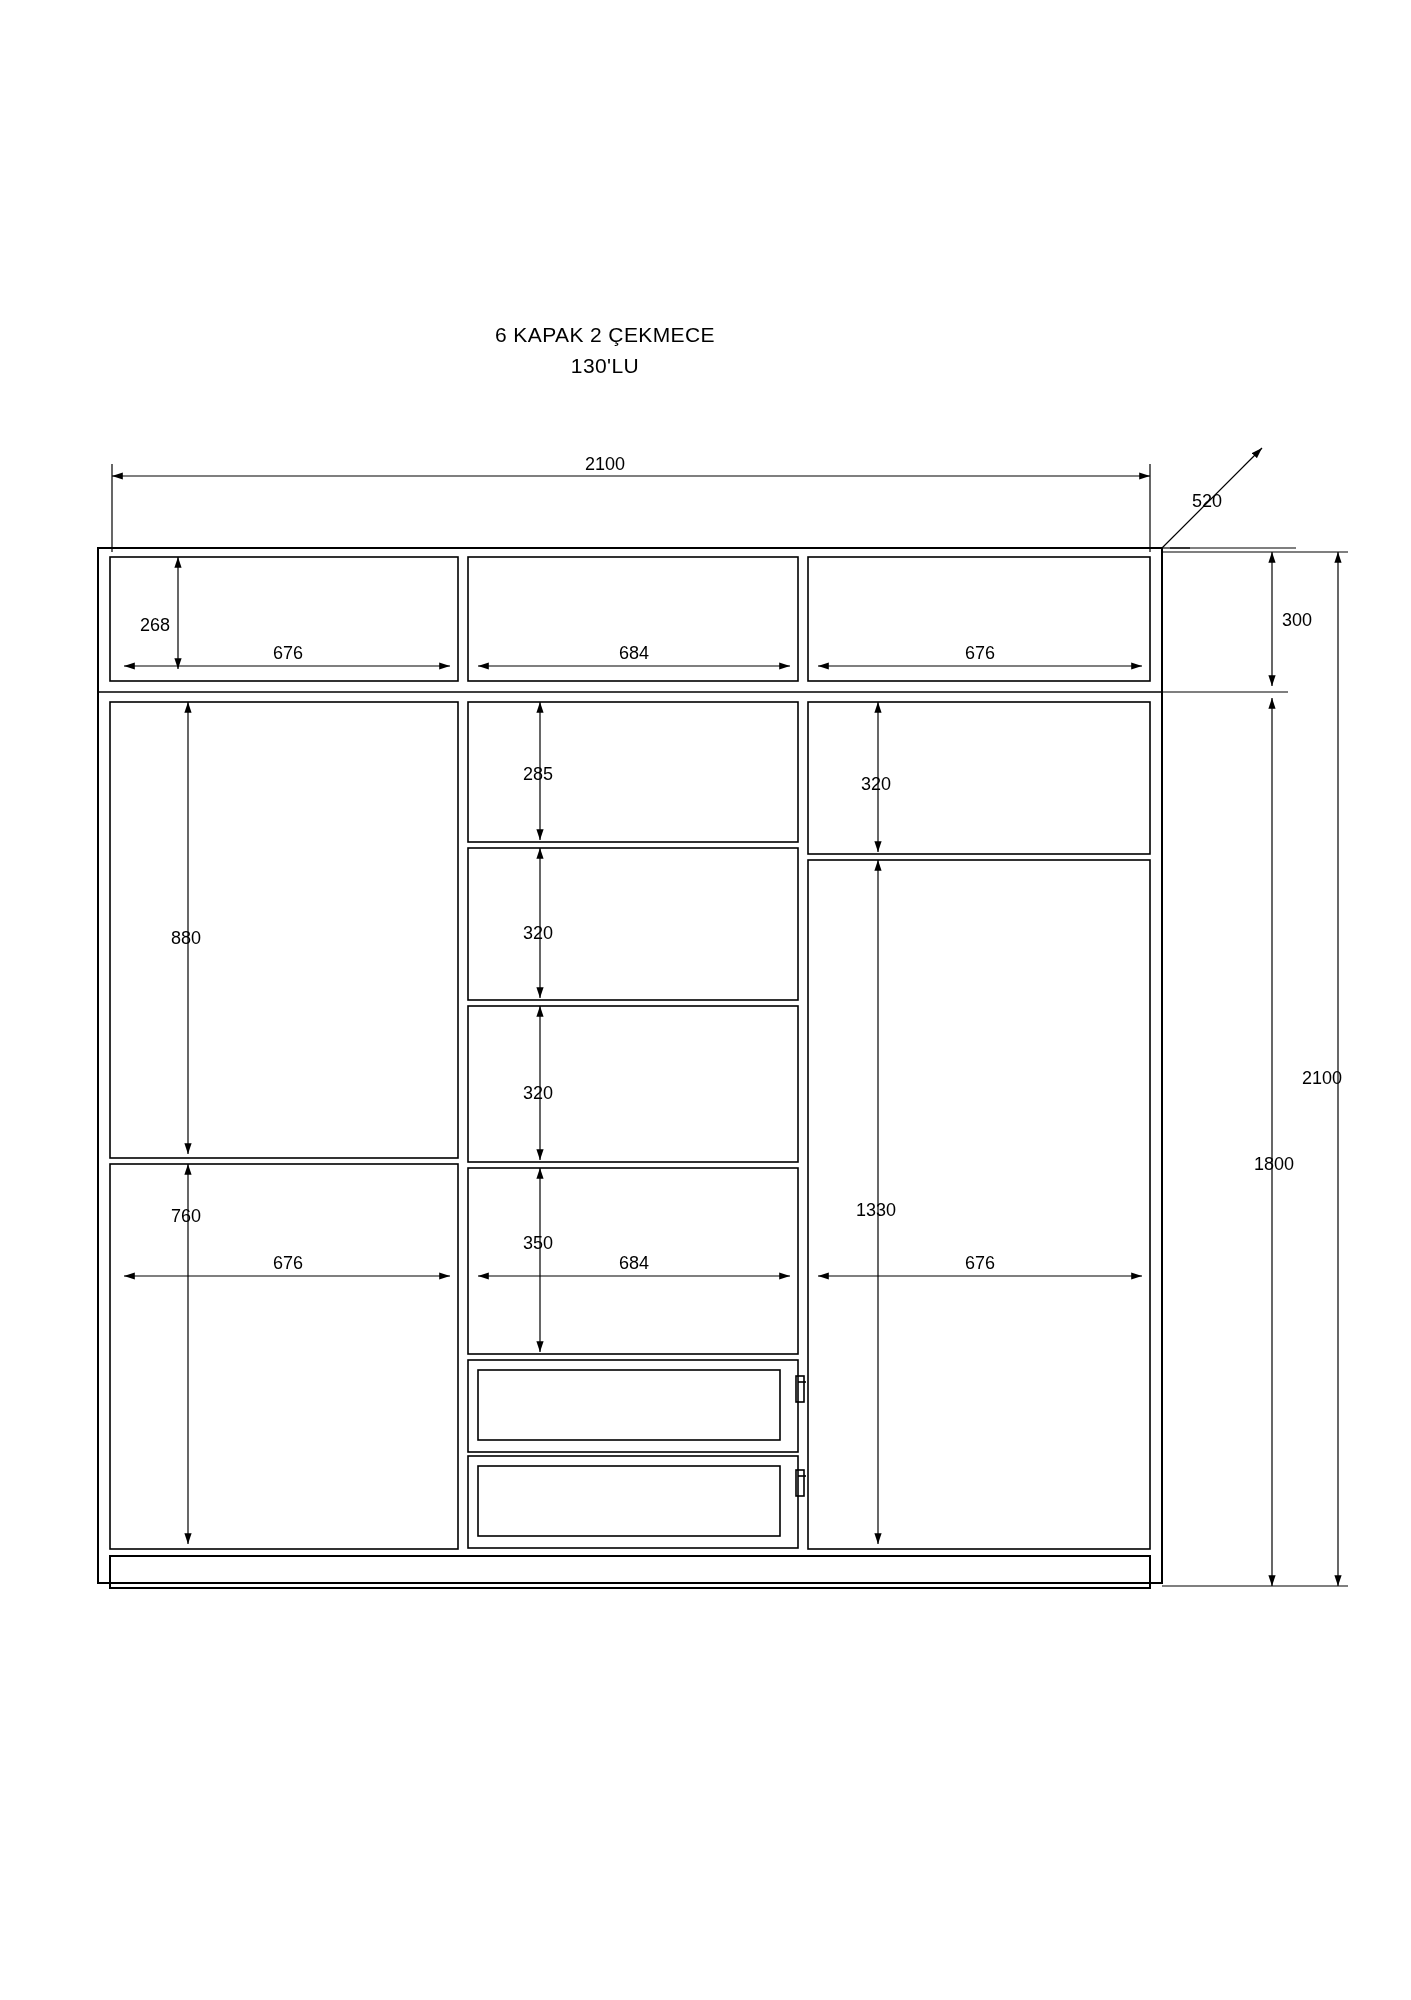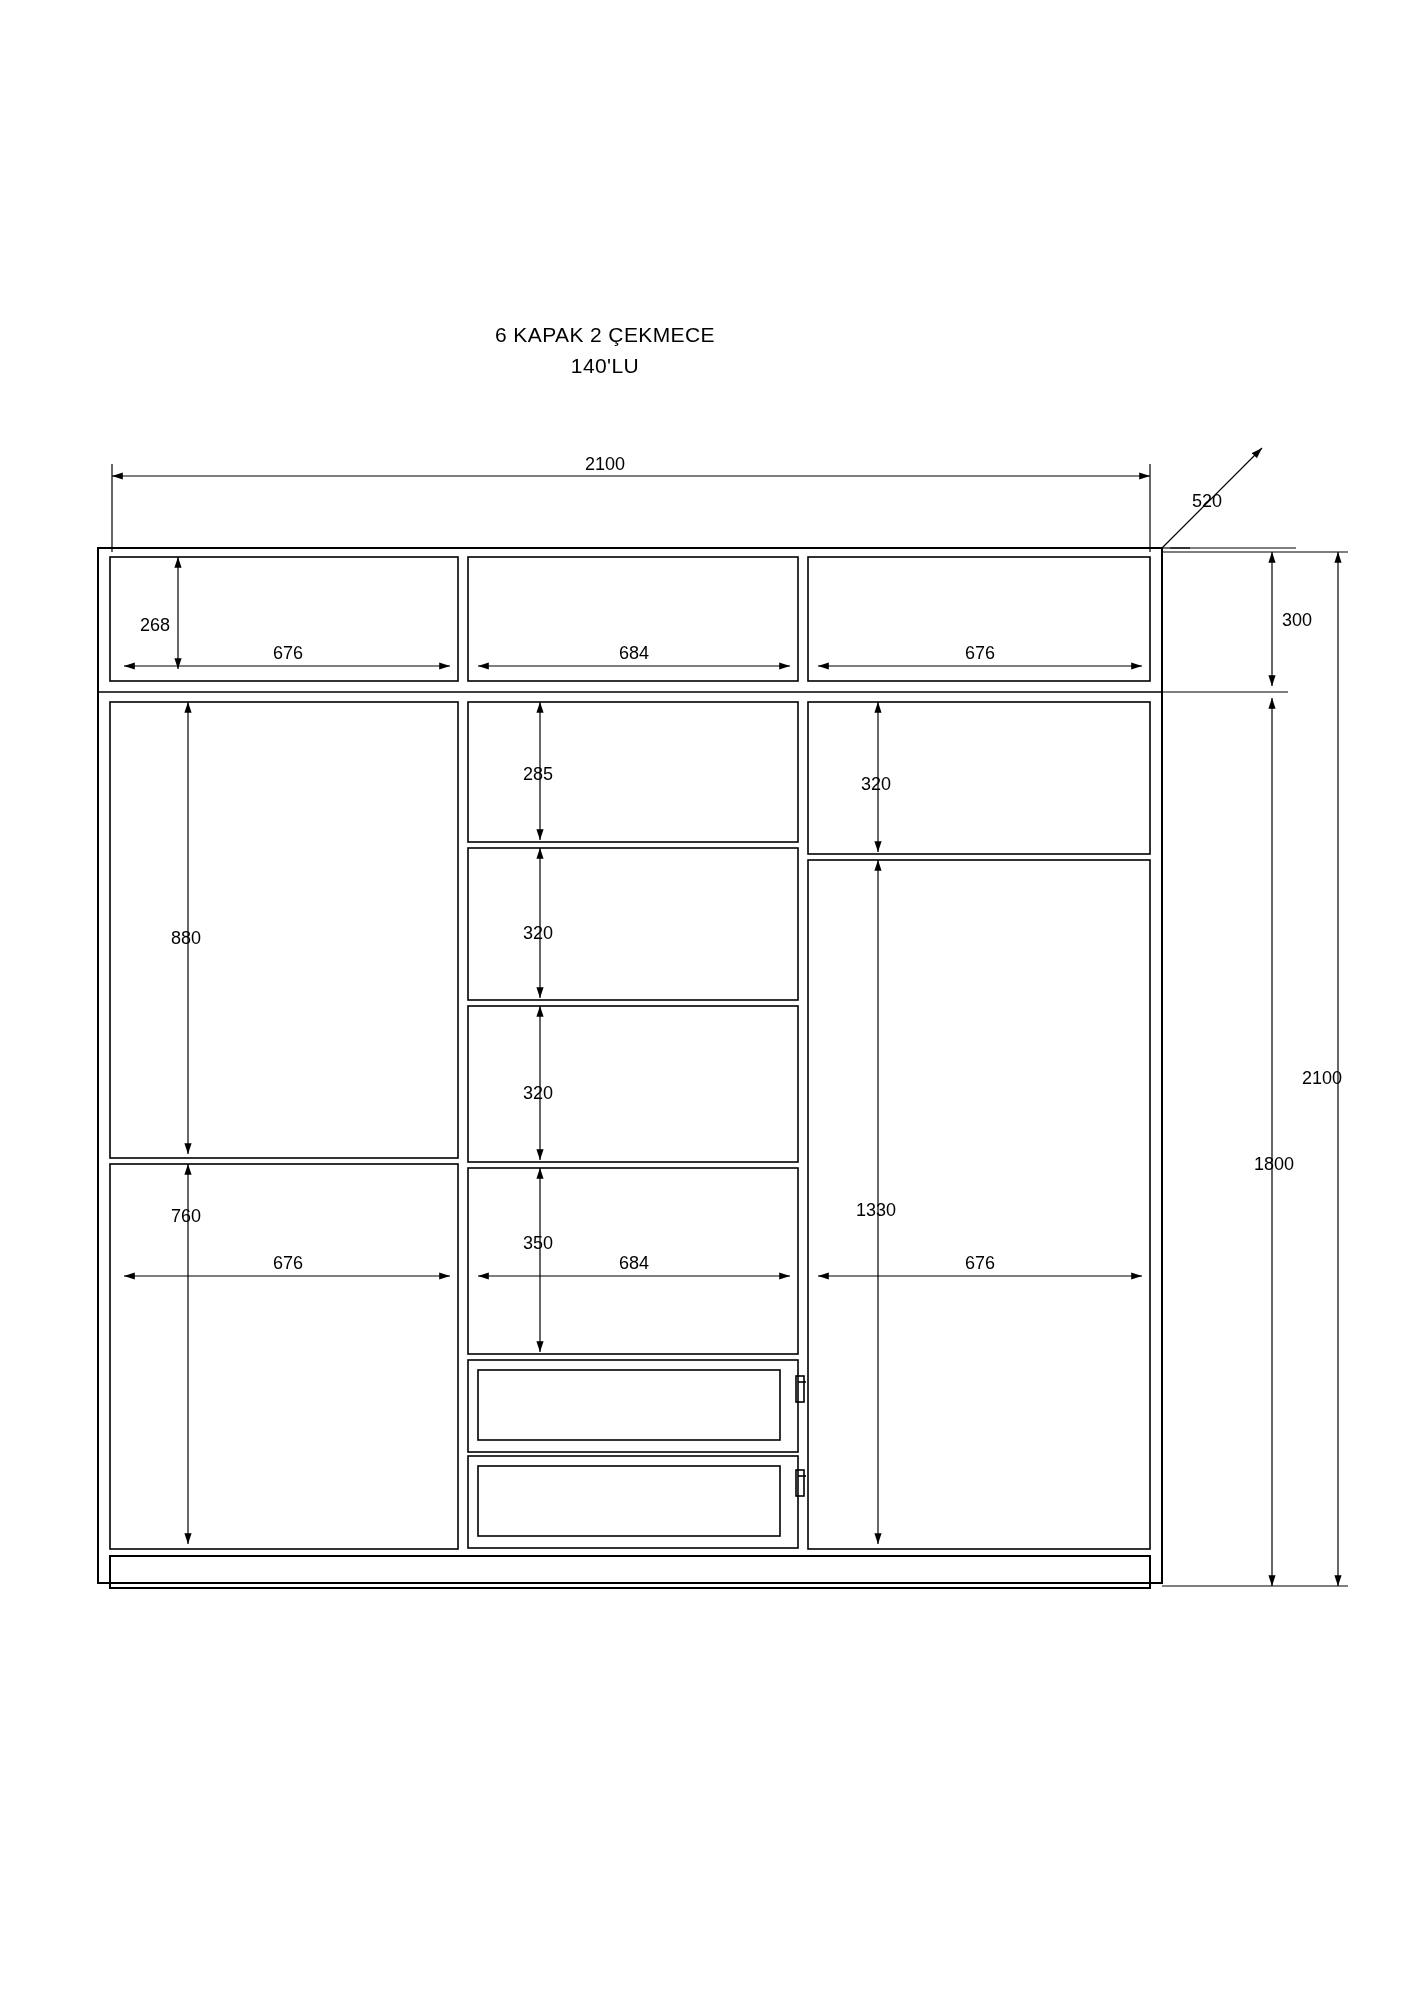--- a/index.html
+++ b/index.html
@@ -46,21 +46,21 @@
     fill: #000000;
   }
 </style>
 </head>
 <body>
 
 <div id="sheet">
 
   <div class="title-block">
     <span class="title-line">6 KAPAK 2 ÇEKMECE</span>
-    <span class="title-line">140'LU</span>
+    <span class="title-line">130'LU</span>
   </div>
 
   <svg class="drawing" viewBox="0 0 1411 2000">
     <defs>
       <marker id="arrEnd" markerWidth="10" markerHeight="10" refX="9" refY="3" orient="auto" markerUnits="strokeWidth">
         <path d="M0,0 L9,3 L0,6 z" fill="#000"></path>
       </marker>
       <marker id="arrStart" markerWidth="10" markerHeight="10" refX="0" refY="3" orient="auto" markerUnits="strokeWidth">
         <path d="M9,0 L0,3 L9,6 z" fill="#000"></path>
       </marker>

